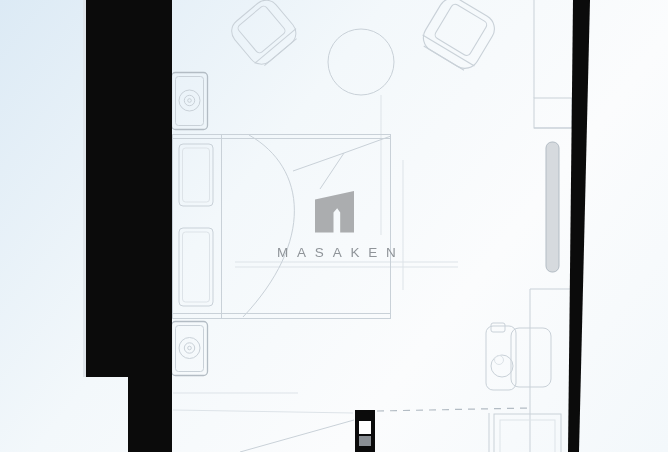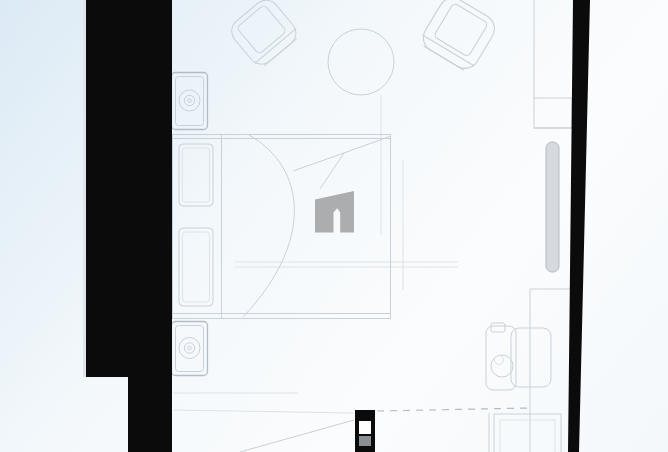--- a/index.html
+++ b/index.html
@@ -128,13 +128,14 @@
       <rect x="359" y="436" width="12" height="10" fill="var(--jamb-slot-gray)"></rect>
     </g>
 
     <rect x="83" y="0" width="3" height="377" fill="var(--wall-edge)"></rect>
     <path d="M86,0 H172 V452 H128 V377 H86 Z" fill="var(--wall)"></path>
     <polygon points="573,0 590,0 579,452 568,452" fill="var(--wall)"></polygon>
 
     <path d="M315,199.5 L354,191 L354,232.5 L315,232.5 Z M333.5,232.5 L333.5,212.5 L337.2,208.2 L340.2,212.5 L340.2,232.5 Z" fill="var(--watermark-gray)" fill-rule="evenodd" opacity="0.92"></path>
   </svg>
 
+  <div class="wordmark">MASAKEN</div>
 </div>
 
 </body></html>

